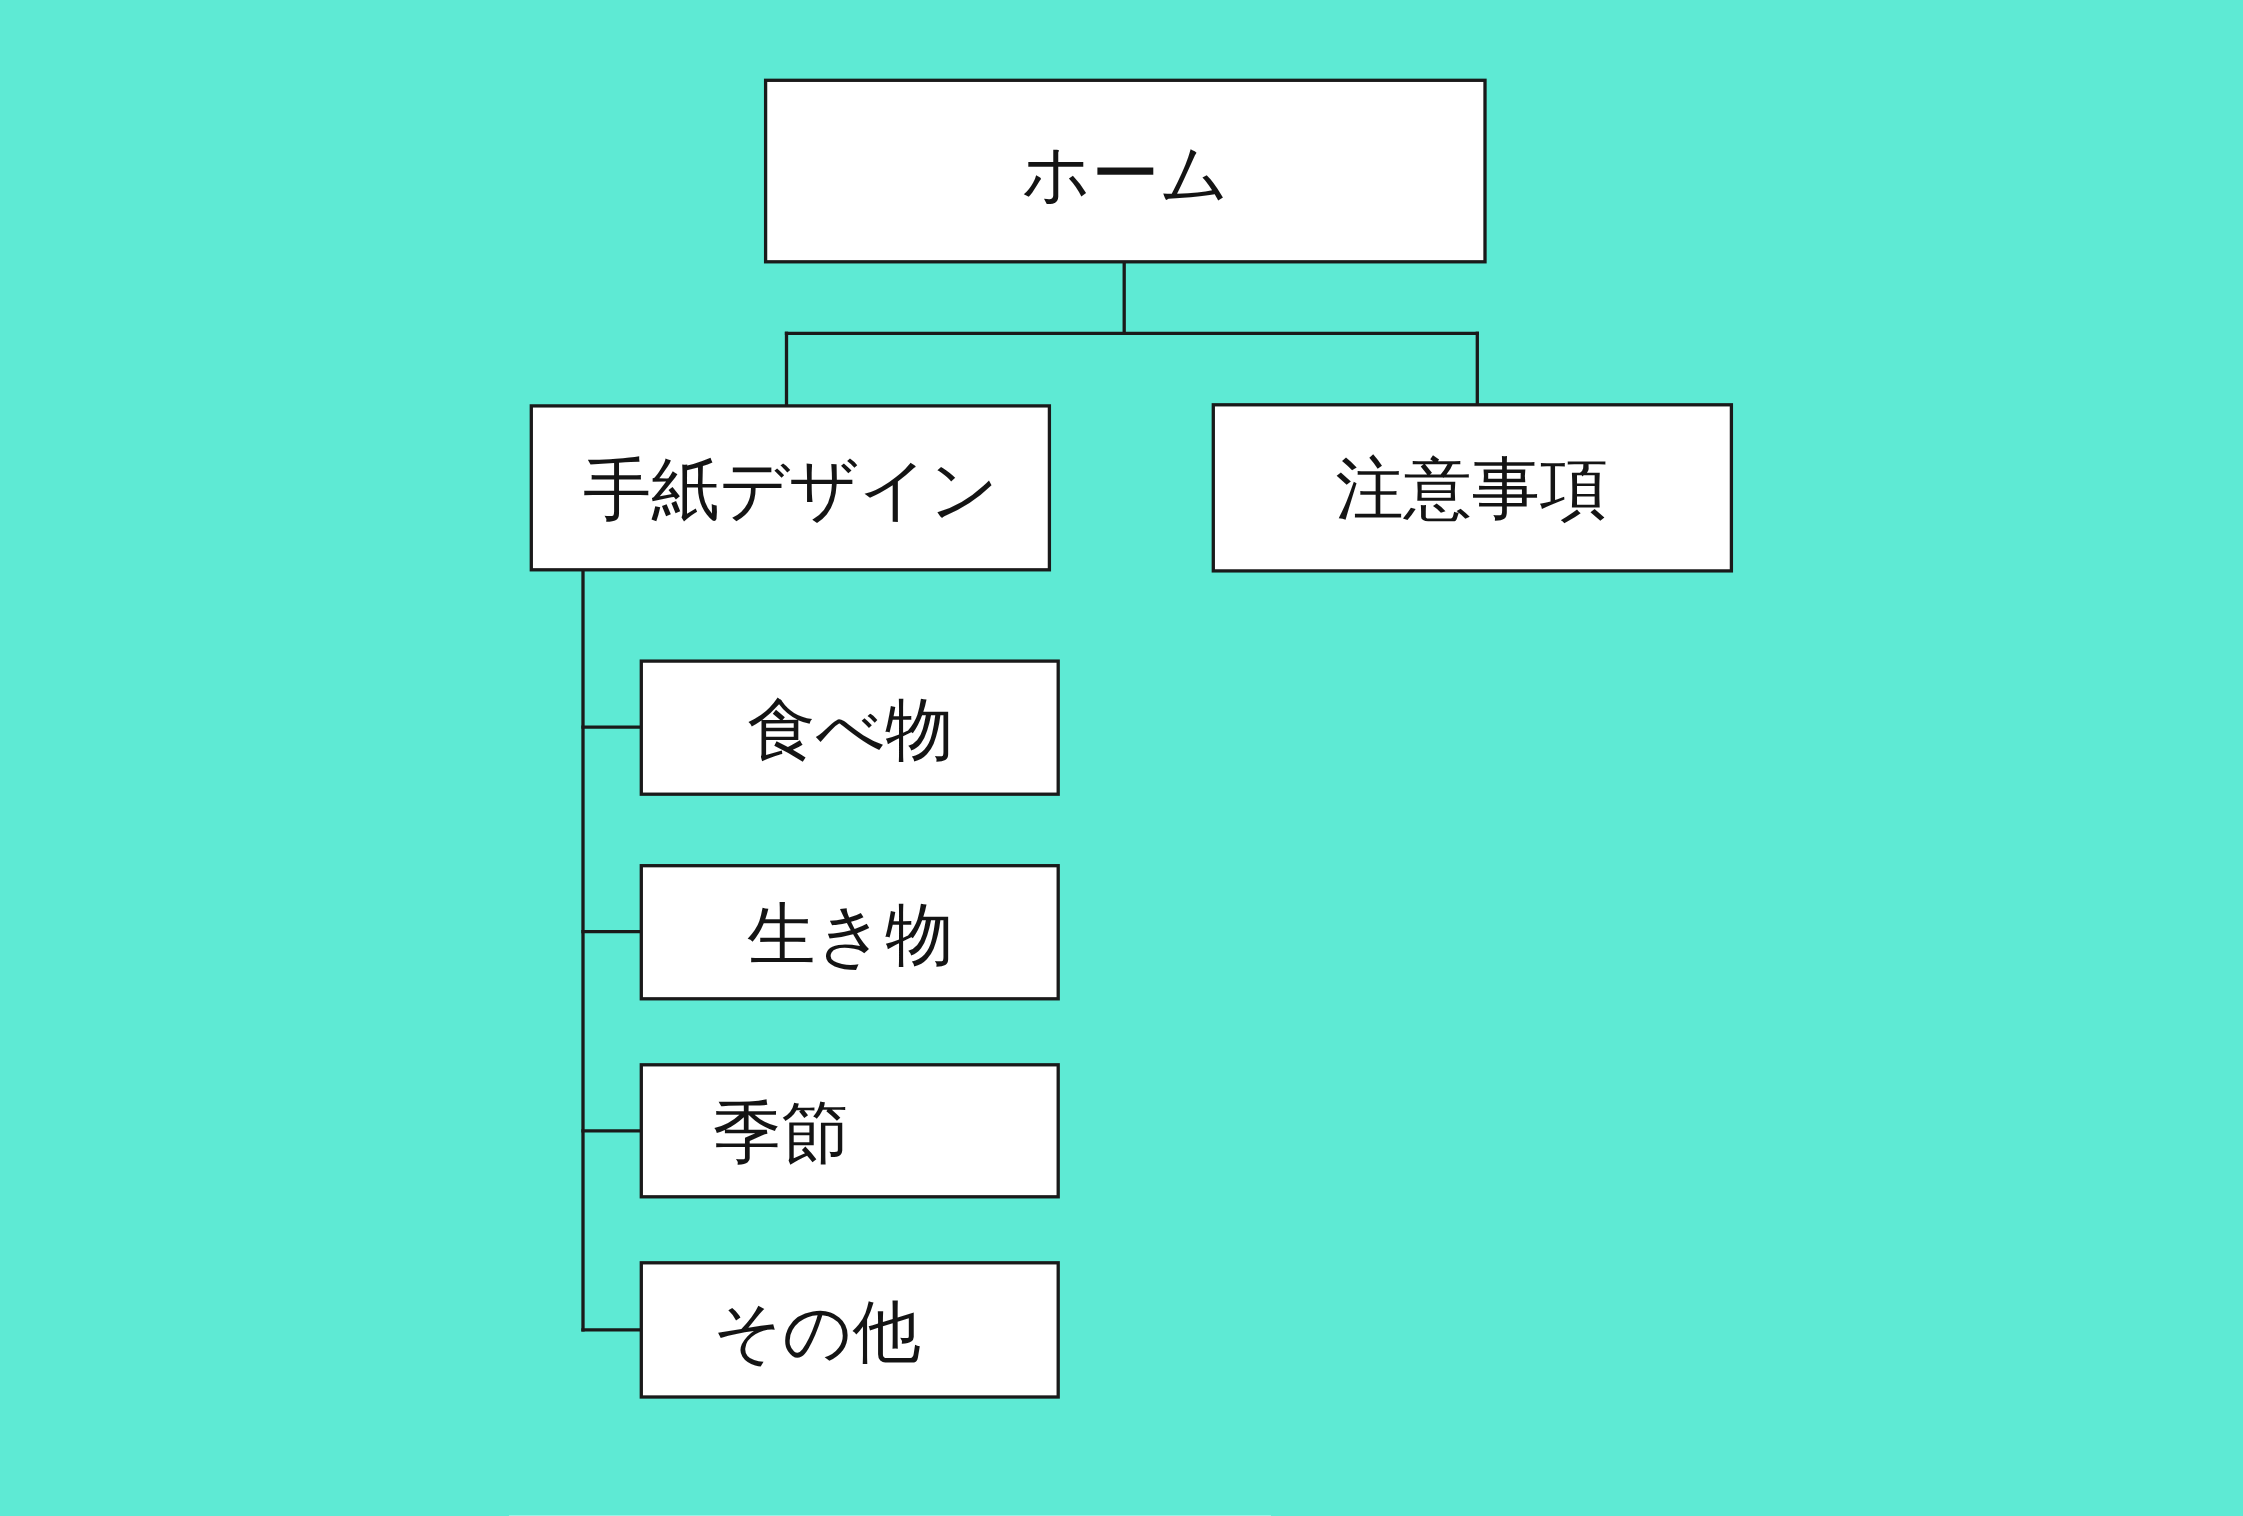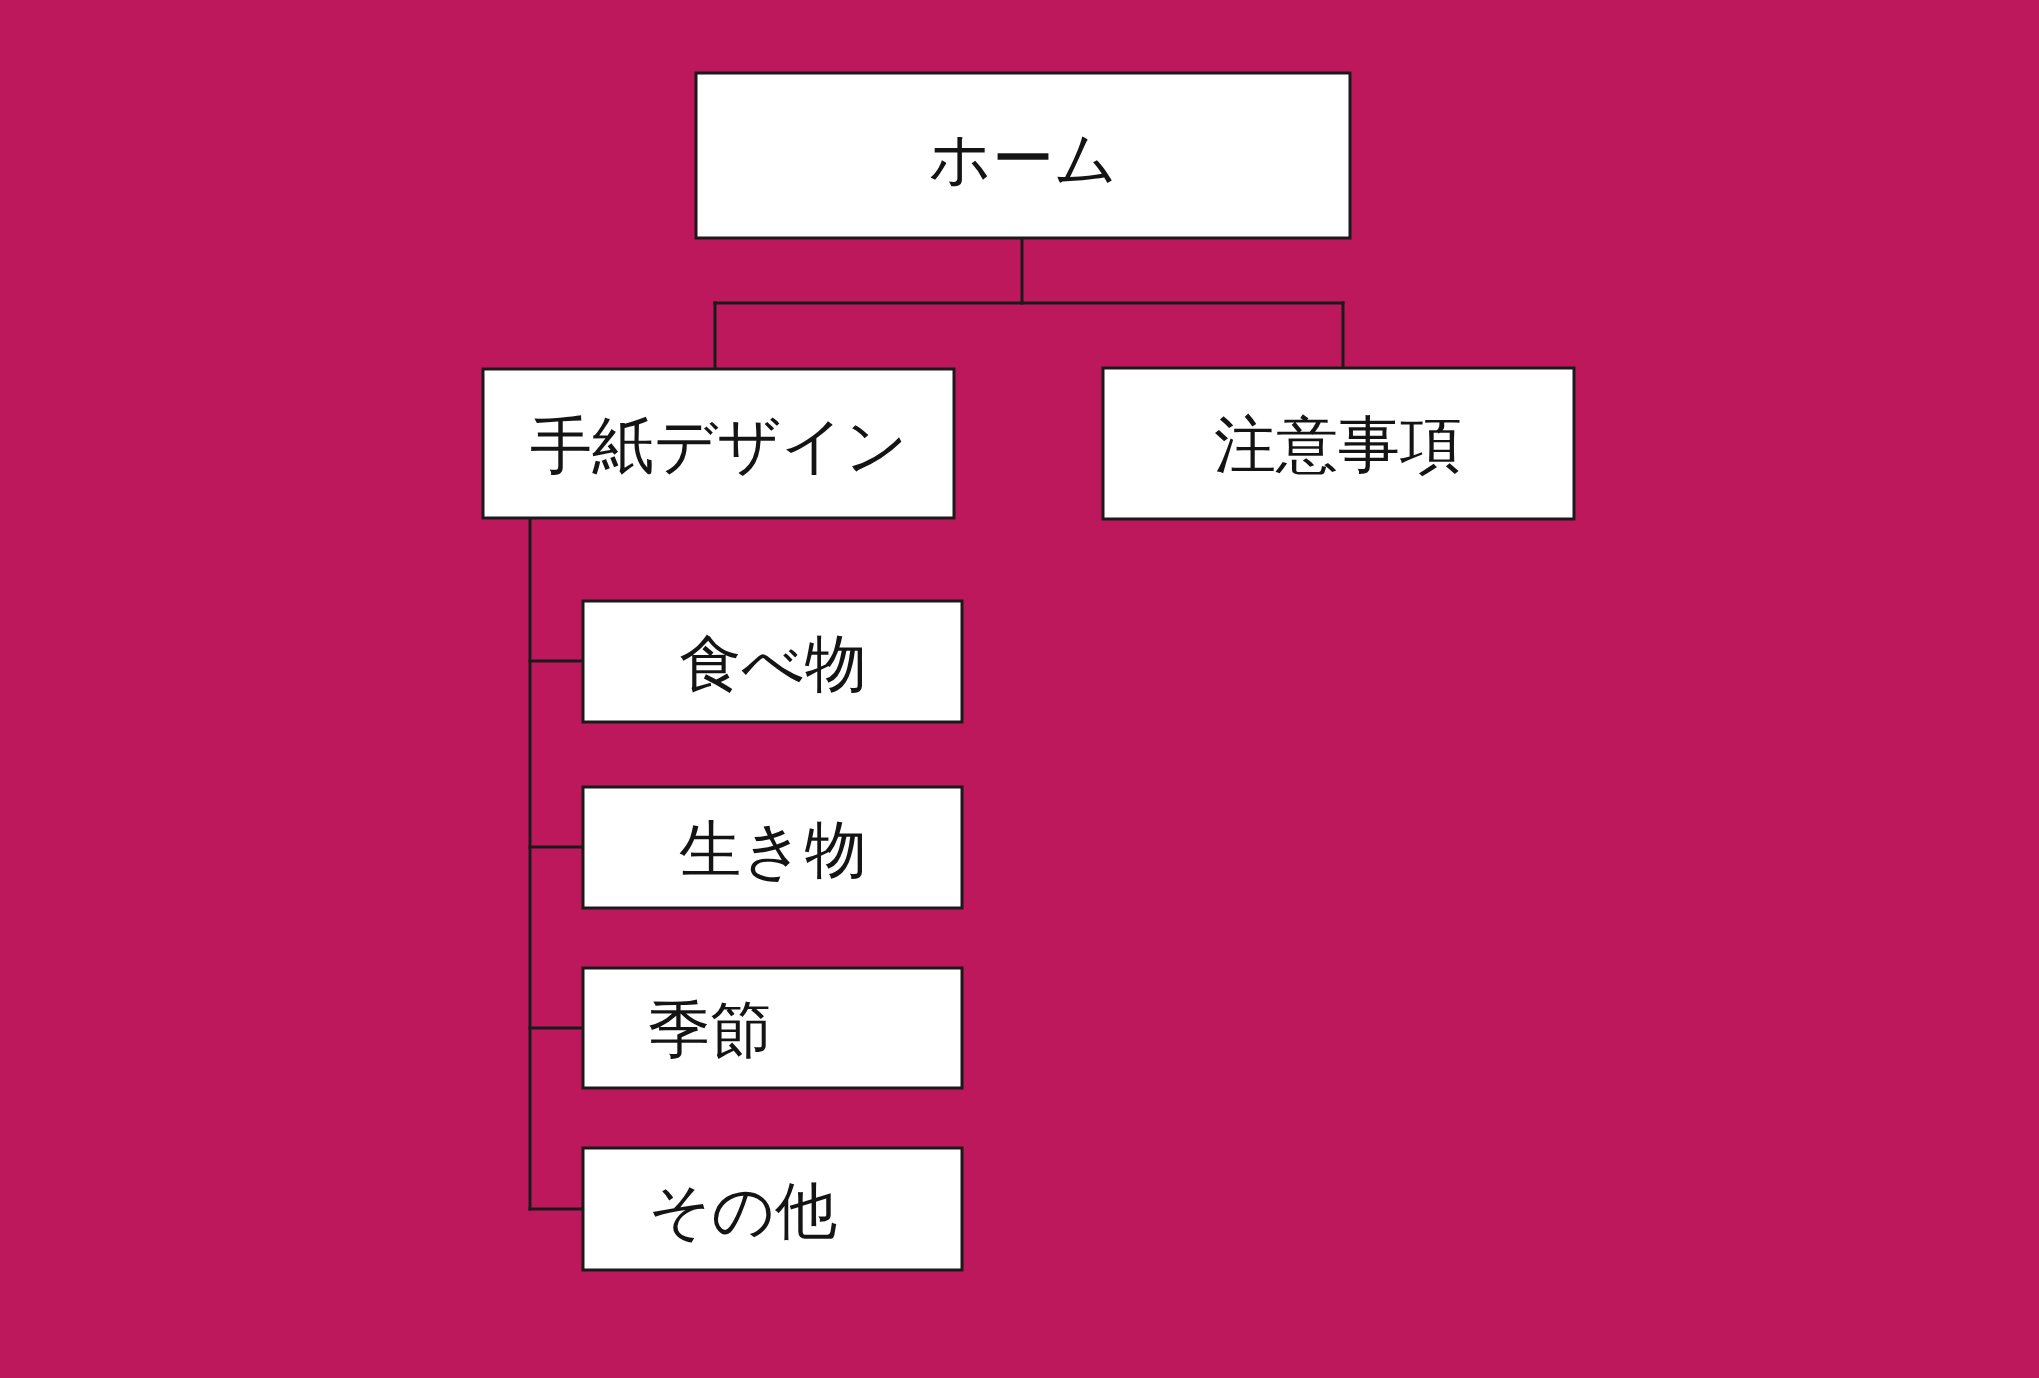--- a/index.html
+++ b/index.html
@@ -10,21 +10,21 @@
   body {
     width: 2039px;
     height: 1378px;
     overflow: hidden;
     font-family: "Liberation Sans", "DejaVu Sans", sans-serif;
   }
   #sitemap-root {
     position: relative;
     width: 2039px;
     height: 1378px;
-    background: #be185d;
+    background: #5eead4;
   }
   svg#sitemap-svg {
     display: block;
     width: 2039px;
     height: 1378px;
   }
   .node-box {
     fill: #ffffff;
     stroke: #1a1a1a;
     stroke-width: 3;

